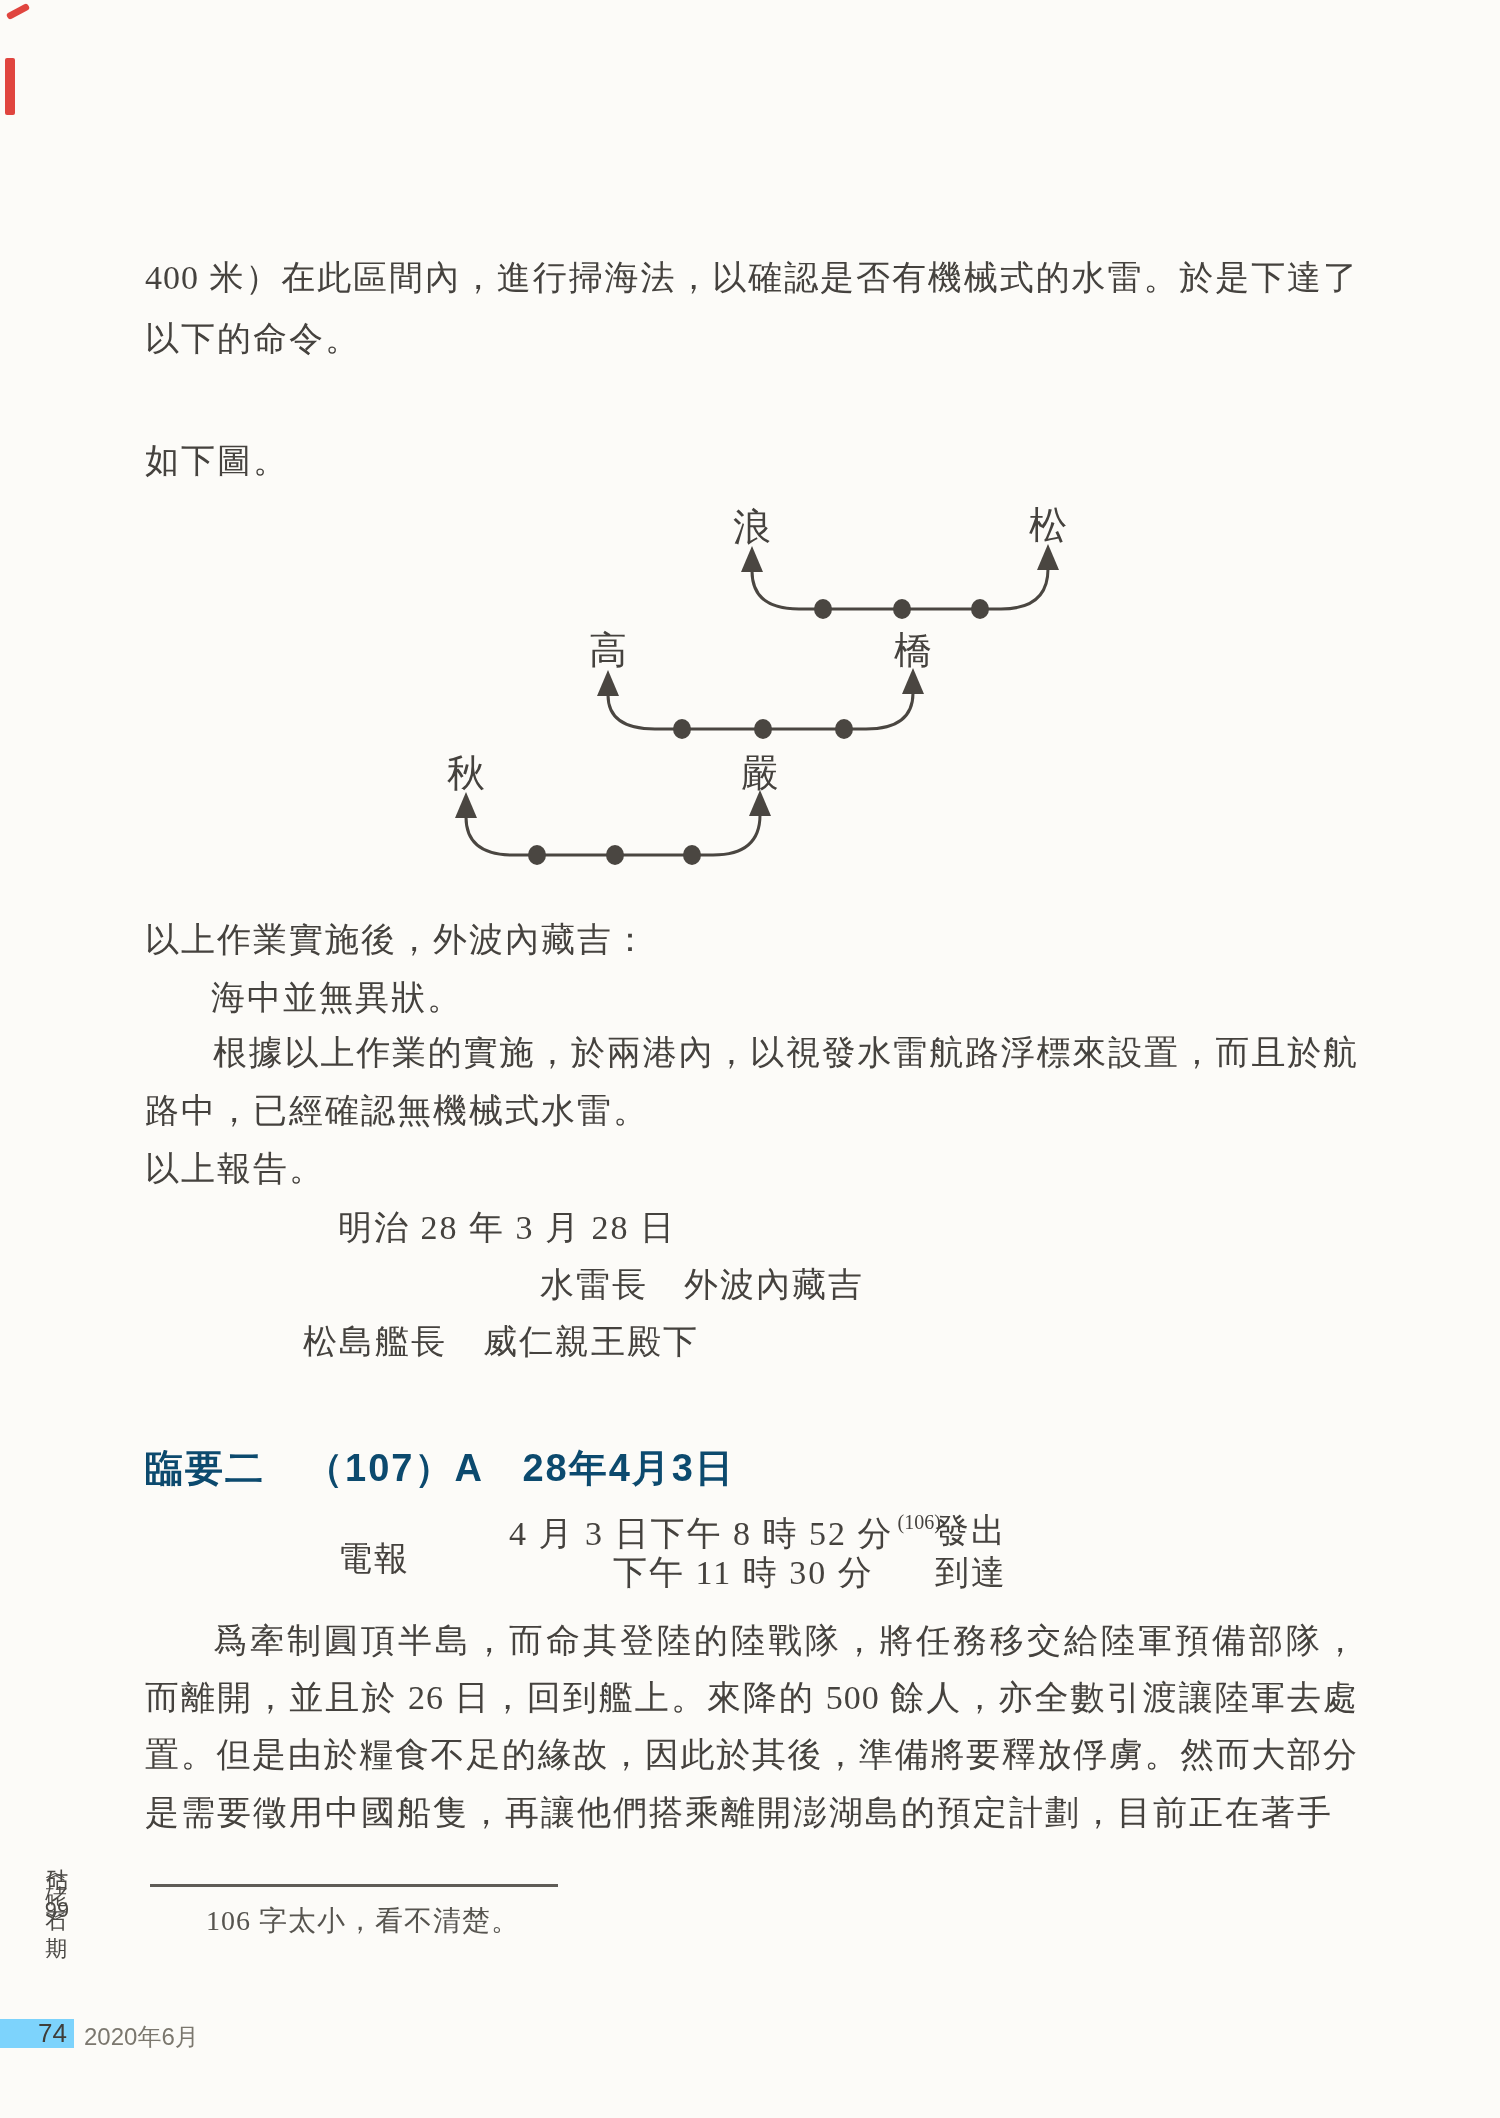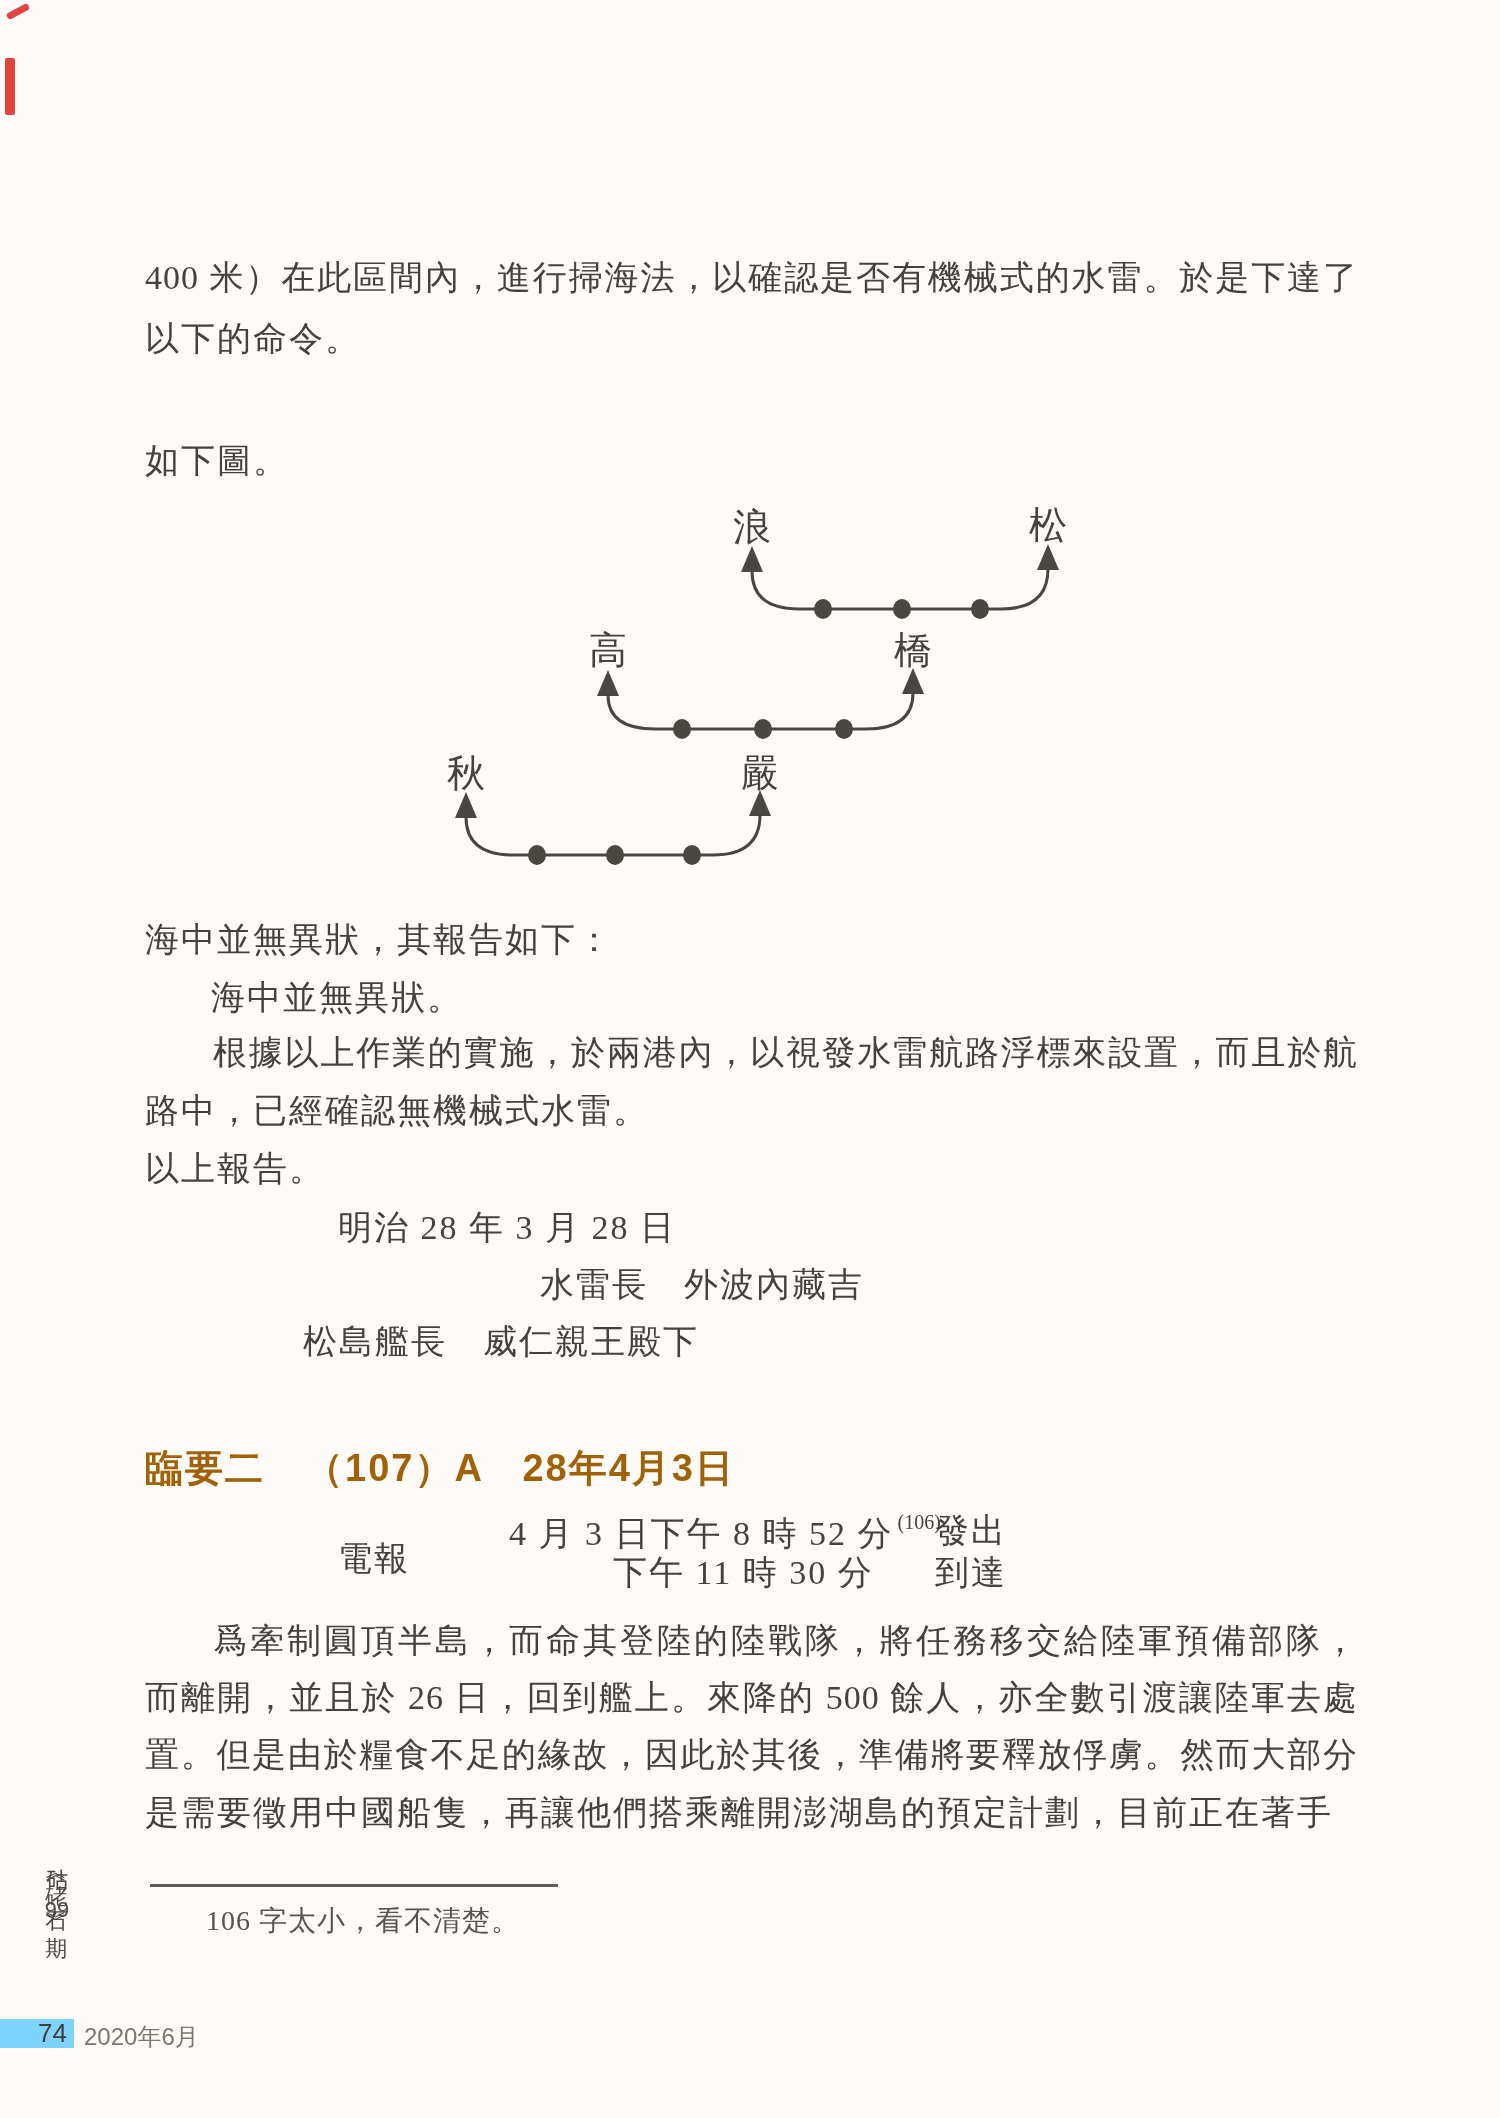--- a/index.html
+++ b/index.html
@@ -29,21 +29,21 @@
     letter-spacing:1px;
   }
   .ind{ text-indent:68px; }
   .heading{
     position:absolute;
     left:145px;
     top:1443px;
     font-family:"Liberation Sans", sans-serif;
     font-weight:bold;
     font-size:38px;
-    color:#a16207;
+    color:#0c4a6e;
     letter-spacing:2px;
     white-space:pre;
   }
   .fnref{
     font-size:20px;
     letter-spacing:0;
     vertical-align:16px;
     margin-left:4px;
   }
   .rule{
@@ -184,21 +184,21 @@
       <text x="760" y="786">嚴</text>
       <polygon points="466,792 455,818 477,818"></polygon>
       <polygon points="760,790 749,816 771,816"></polygon>
       <path d="M 466 817 Q 466 855 513 855 L 713 855 Q 760 855 760 815"></path>
       <ellipse cx="537" cy="855" rx="9" ry="10"></ellipse>
       <ellipse cx="615" cy="855" rx="9" ry="10"></ellipse>
       <ellipse cx="692" cy="855" rx="9" ry="10"></ellipse>
     </g>
   </svg>
 
-  <div class="t" style="top:919px">海中並無異狀，其報告如下：</div>
+  <div class="t" style="top:919px">以上作業實施後，外波內藏吉：</div>
   <div class="t" style="left:211px; top:977px">海中並無異狀。</div>
   <div class="t" style="top:1090px">路中，已經確認無機械式水雷。</div>
   <div class="t j ind" style="top:1032px">根據以上作業的實施，於兩港內，以視發水雷航路浮標來設置，而且於航</div>
   <div class="t" style="top:1148px">以上報告。</div>
   <div class="t" style="left:338px; top:1207px">明治 28 年 3 月 28 日</div>
   <div class="t" style="left:540px; top:1264px">水雷長　外波內藏吉</div>
   <div class="t" style="left:303px; top:1321px">松島艦長　威仁親王殿下</div>
 
   <div class="heading">臨要二　（107）A　28年4月3日</div>
 

